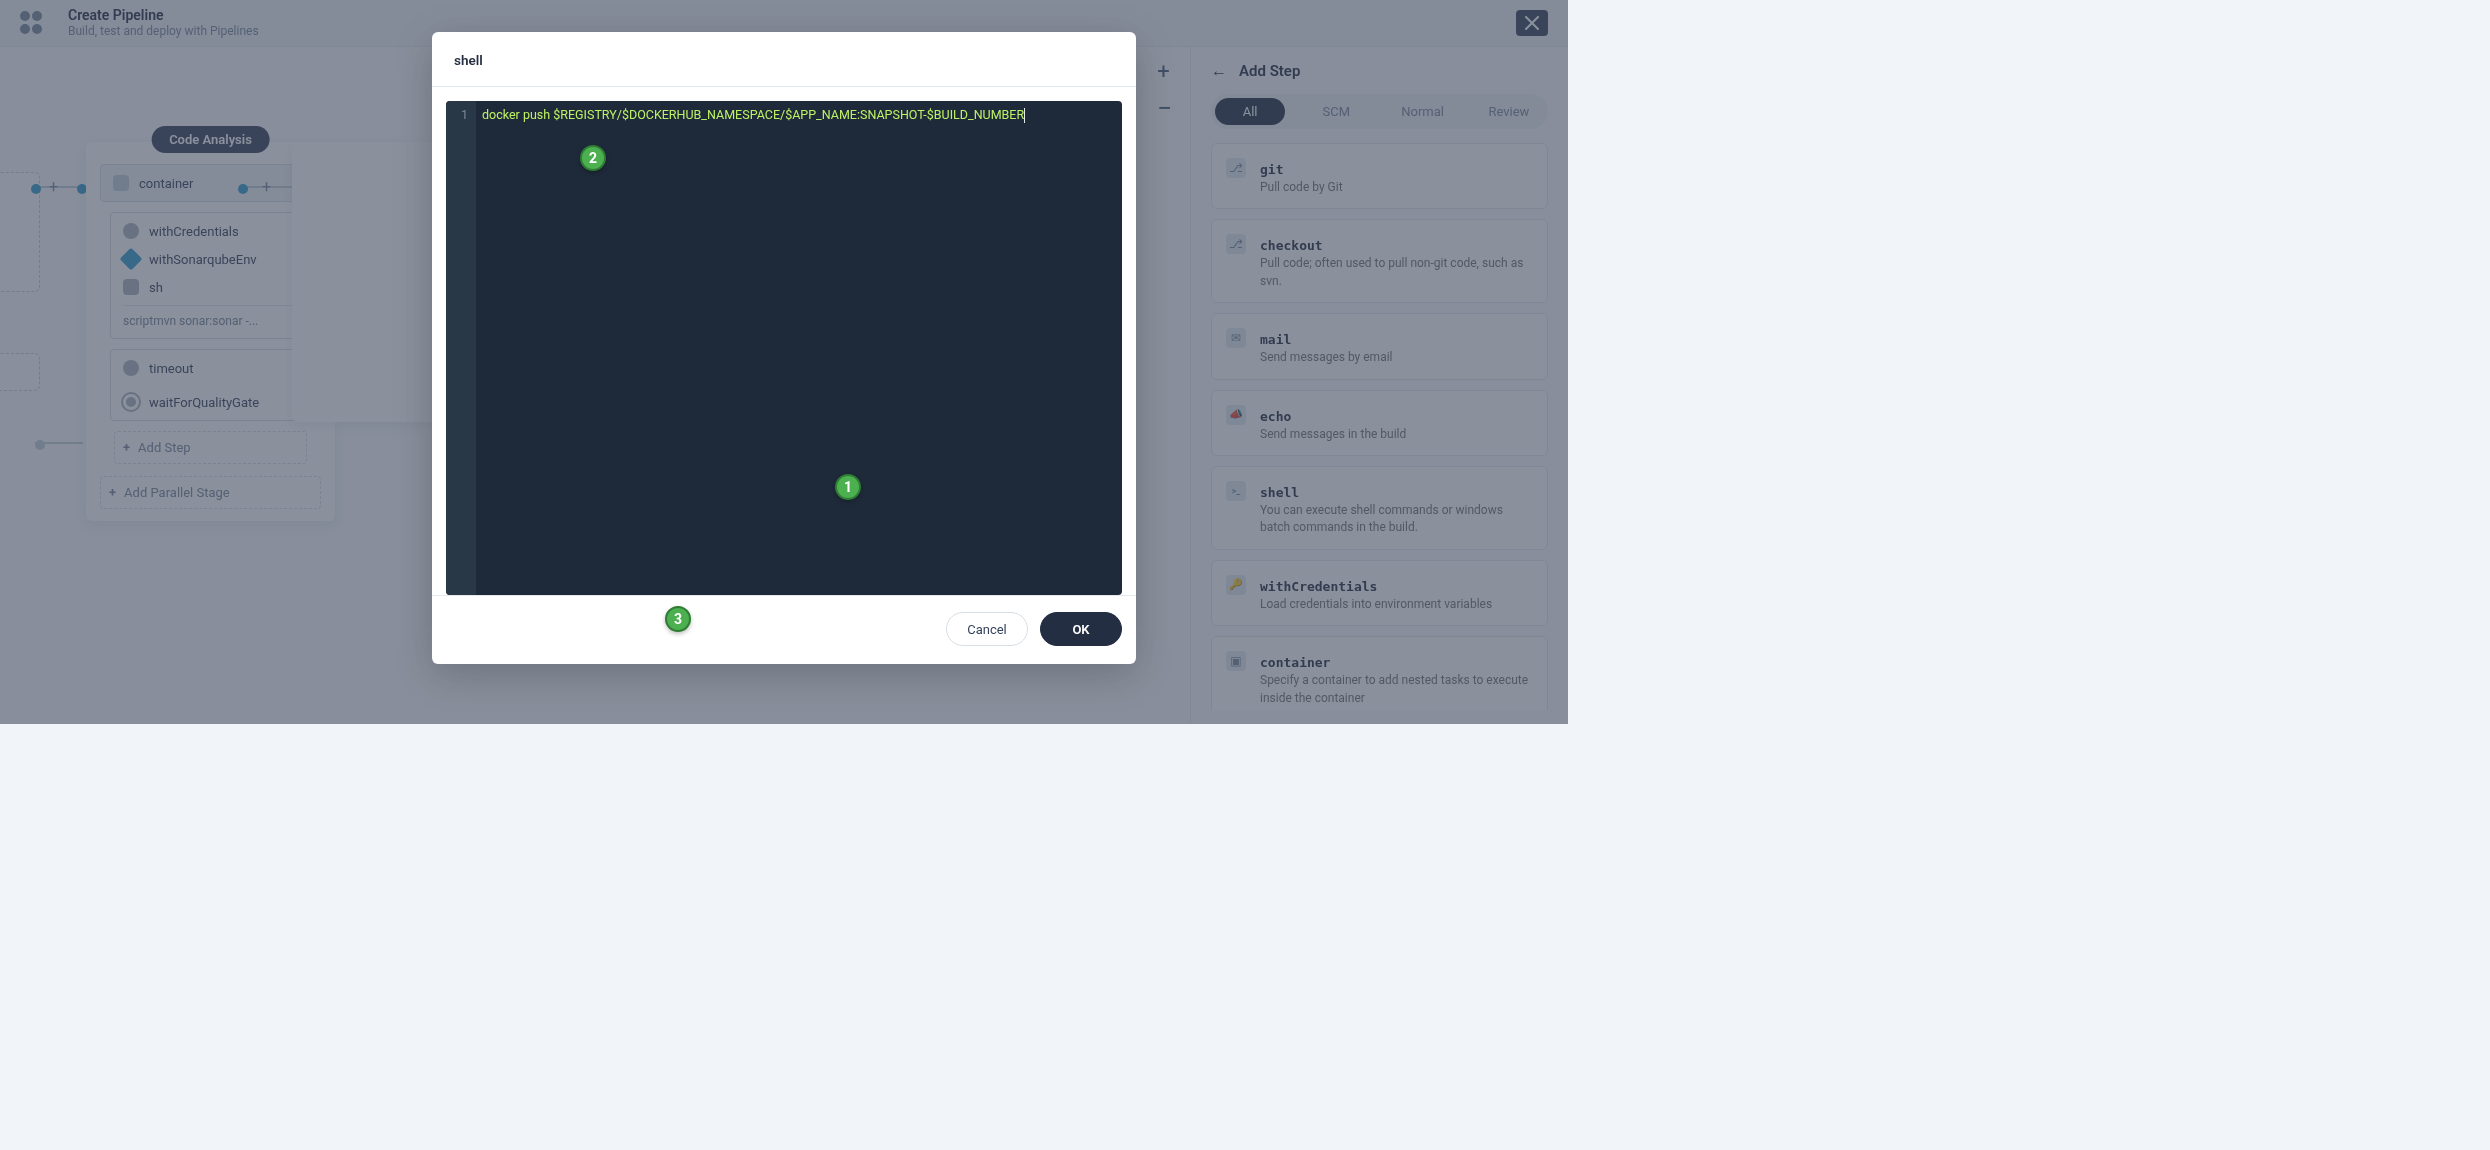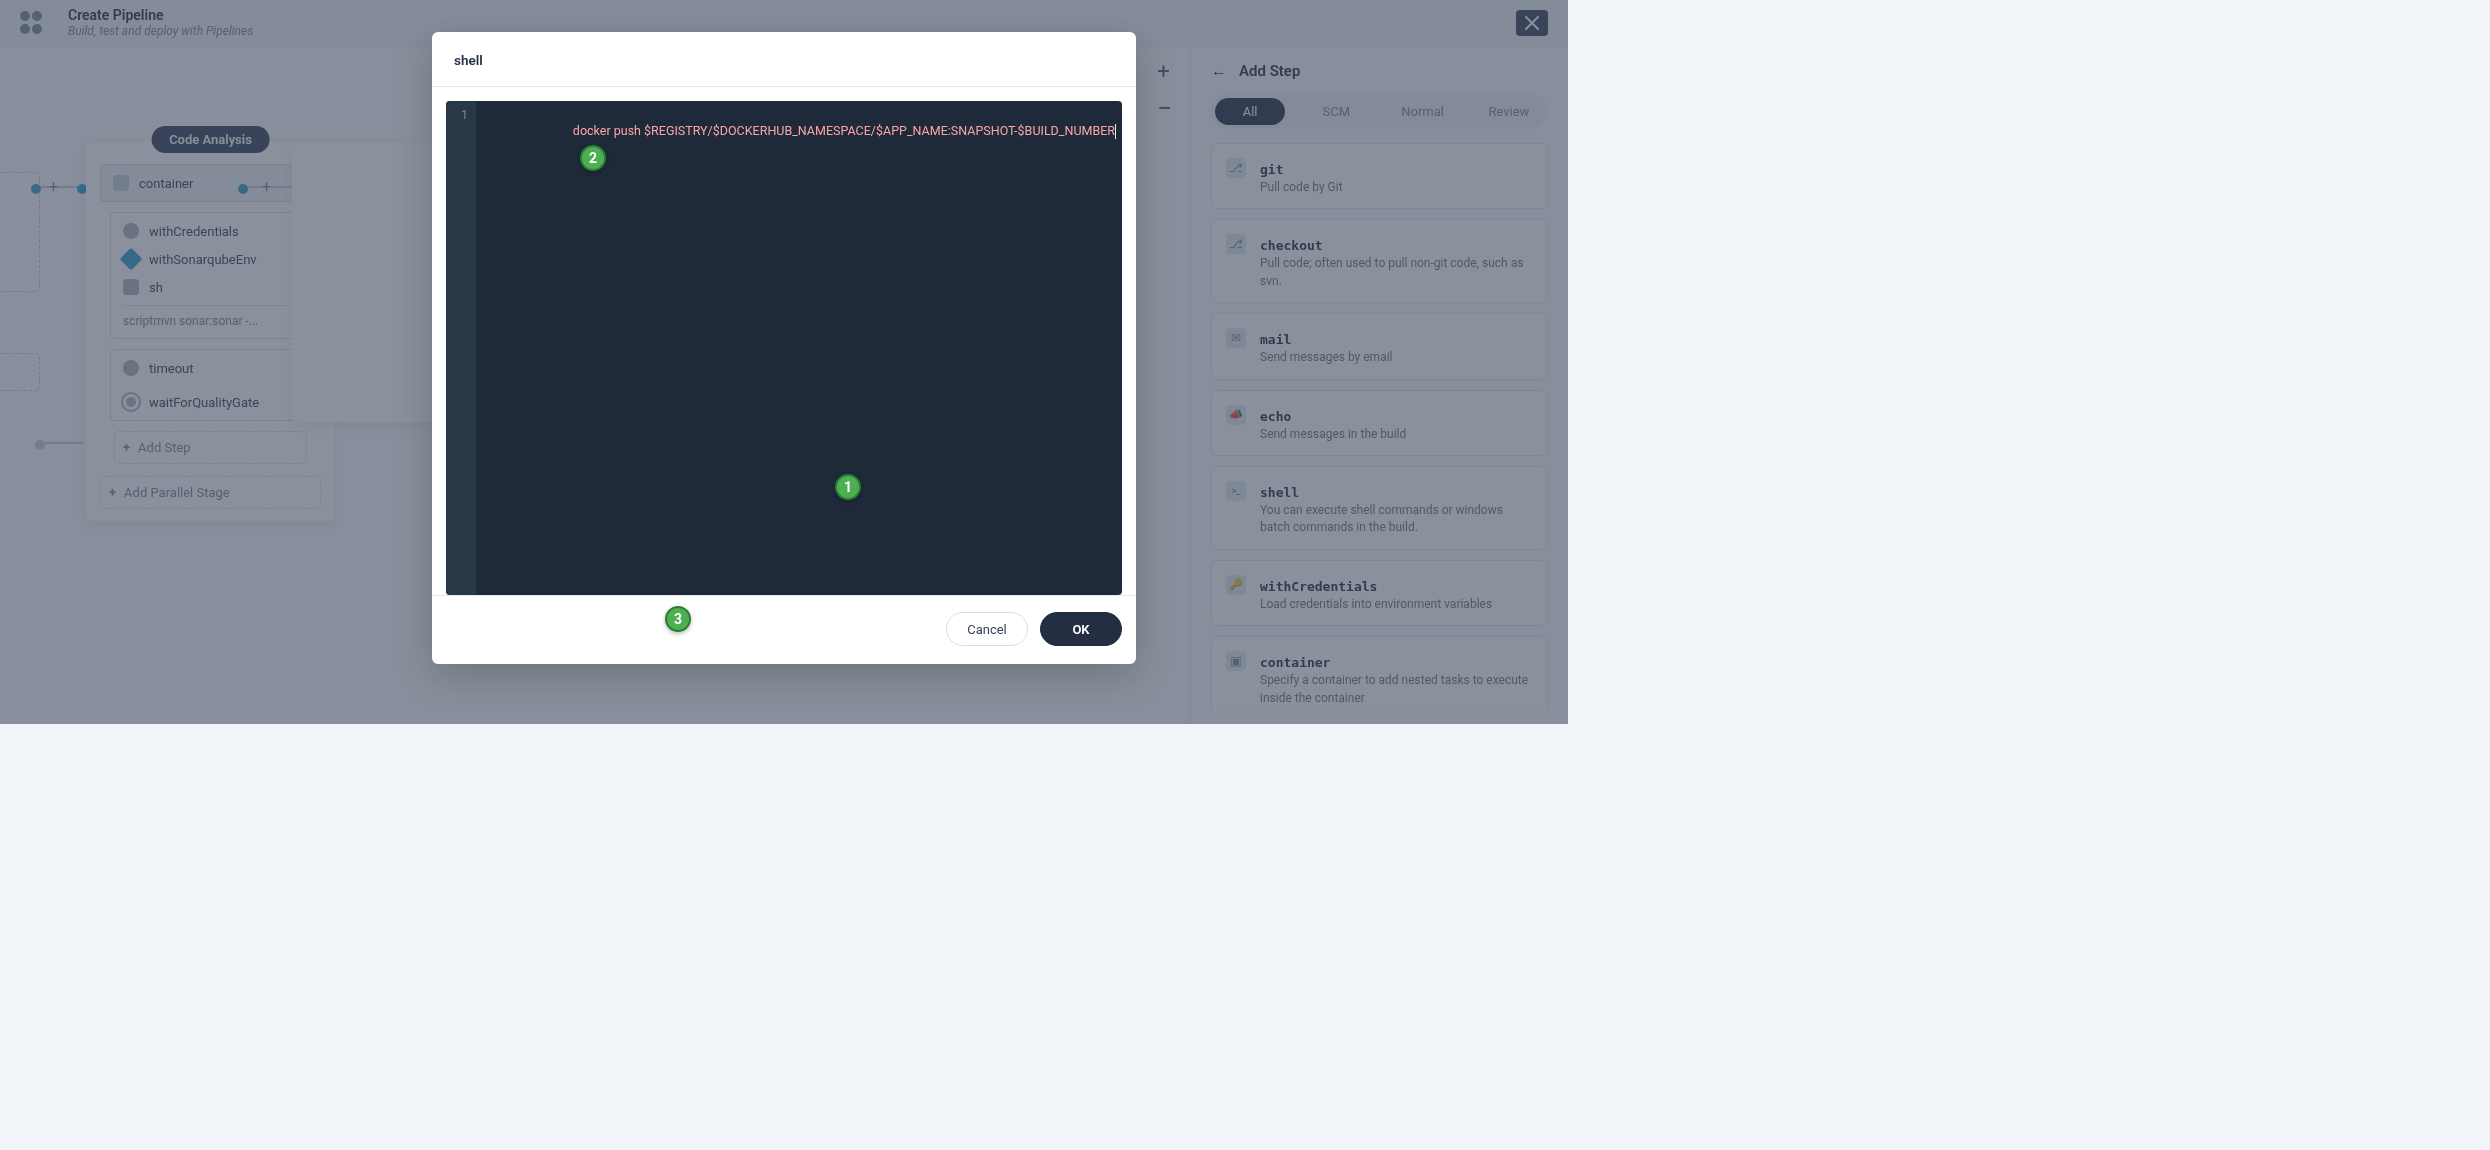--- a/index.html
+++ b/index.html
@@ -19,21 +19,21 @@
 *{box-sizing:border-box;font-family:"Segoe UI",Roboto,"Helvetica Neue",Arial,sans-serif;}
 html,body{margin:0;padding:0;width:100%;height:100%;background:var(--bg);color:var(--text);}
 body{position:relative;overflow:hidden;height:724px;width:1568px;}
 
 
 .header{height:47px;background:var(--bg);display:flex;align-items:center;padding:0 20px;border-bottom:1px solid #e3e9ef;width:100%;gap:24px;}
 .header .logo{width:24px;height:24px;border-radius:6px;display:flex;flex-wrap:wrap;gap:2px;}
 .header .logo span{width:10px;height:10px;border-radius:50%;background:#79879c;}
 .header .titles{display:flex;flex-direction:column;line-height:1.2;}
 .header .title{font-size:14px;font-weight:600;color:var(--text-dark);}
-.header .subtitle{font-size:12px;color:var(--faint);font-style:italic;}
+.header .subtitle{font-size:12px;color:var(--faint);}
 .header .close{margin-left:auto;width:32px;height:26px;background:#36435c;color:#fff;border-radius:4px;display:flex;align-items:center;justify-content:center;font-size:16px;cursor:pointer;}
 
 
 .main{position:absolute;top:47px;left:0;right:0;bottom:0;display:flex;}
 
 
 .canvas-region{flex:1;position:relative;overflow:hidden;background:#f9fbfd;}
 .zoom-controls{position:absolute;top:14px;right:18px;display:flex;flex-direction:column;gap:12px;font-size:22px;color:#4a5974;z-index:2;}
 .zoom-controls div{cursor:pointer;line-height:1;user-select:none;}
 .zoom-controls .minus{font-size:26px;}
@@ -96,21 +96,21 @@
 .si-key::before{content:"🔑";font-size:11px;}
 .si-box::before{content:"▣";}
 
 
 .mask{position:absolute;top:0;left:0;right:0;bottom:0;background:var(--mask);z-index:50;}
 .modal{position:absolute;top:32px;left:50%;transform:translateX(-50%);width:704px;height:632px;background:var(--panel);border-radius:6px;box-shadow:0 10px 40px rgba(0,0,0,.2);display:flex;flex-direction:column;z-index:60;}
 .modal-head{font-size:13.5px;font-weight:600;color:var(--text-dark);padding:20px 22px 18px;border-bottom:1px solid #e3e9ef;}
 .modal-body{padding:14px 14px 0;flex:1;display:flex;}
 .editor{flex:1;background:var(--editor-bg);border-radius:4px;display:flex;overflow:hidden;font-family:ui-monospace,Menlo,Consolas,monospace;font-size:12.5px;line-height:20px;}
 .gutter{width:30px;background:var(--editor-gutter);color:#7a869c;text-align:right;padding:4px 8px 0 0;}
-.code{flex:1;padding:20px 6px 0;color:#fca5a5;white-space:pre;position:relative;text-align:right;}
+.code{flex:1;padding:4px 6px 0;color:#bef264;white-space:pre;position:relative;}
 .code .caret{display:inline-block;width:1px;height:15px;background:#e9ecef;vertical-align:middle;margin-left:0;}
 .modal-foot{padding:16px 14px 18px;display:flex;justify-content:flex-end;gap:12px;border-top:1px solid #e3e9ef;text-align:right;}
 .btn{min-width:82px;height:34px;border-radius:17px;font-size:13px;display:flex;align-items:center;justify-content:center;cursor:pointer;border:1px solid var(--border);background:#fff;color:var(--text);}
 .btn.primary{background:var(--text-dark);color:#fff;border-color:var(--text-dark);font-weight:600;}
 
 
 .callout{position:absolute;z-index:70;width:26px;height:26px;border-radius:50%;background:#4caf50;border:2px solid #2e7d32;color:#fff;font-weight:700;font-size:14px;display:flex;align-items:center;justify-content:center;box-shadow:0 2px 4px rgba(0,0,0,.25);}
 </style>
 </head>
 <body>

